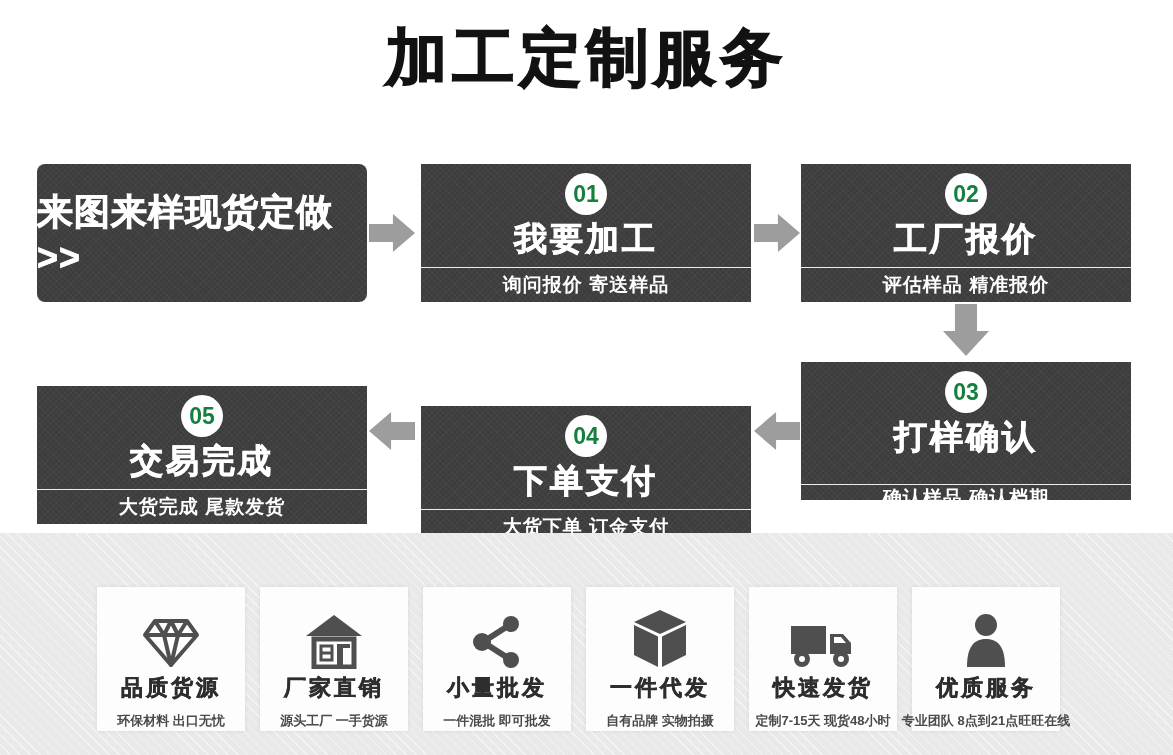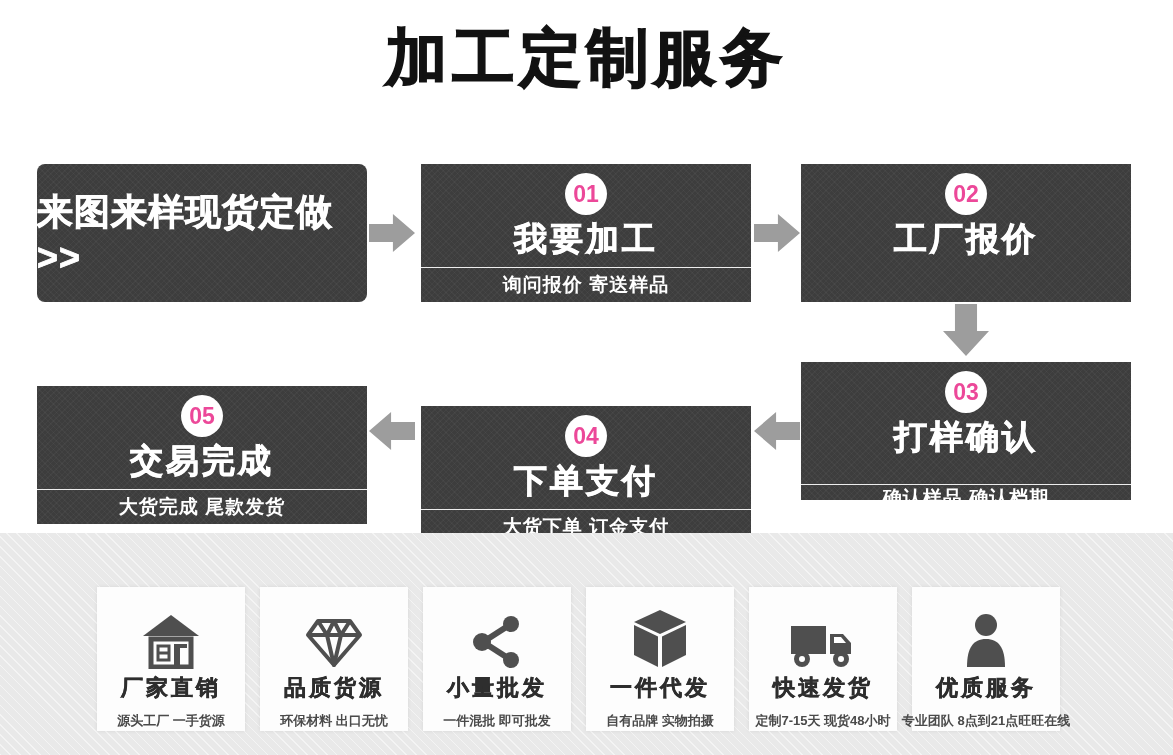--- a/index.html
+++ b/index.html
@@ -27,21 +27,21 @@
       #3d3d3d;
     color:#ffffff;
     display:flex; flex-direction:column;
   }
   .box-main {
     height:103px; display:flex; flex-direction:column;
     align-items:center; justify-content:flex-start;
   }
   .badge {
     margin-top:9px; width:42px; height:42px; border-radius:50%;
-    background:#ffffff; color:#ec4899;
+    background:#ffffff; color:#15803d;
     font-size:23px; font-weight:700; line-height:42px; text-align:center;
   }
   .box-title {
     font-size:33px; font-weight:700; letter-spacing:3px; line-height:1.45;
     -webkit-text-stroke:0.8px #ffffff;
   }
   .box-sub {
     height:35px; border-top:1px solid #ededed;
     display:flex; align-items:center; justify-content:center;
     font-size:19px; font-weight:700; letter-spacing:1px;
@@ -126,20 +126,21 @@
     <div class="box-sub">询问报价 寄送样品</div>
   </div>
 
   <div class="arrow arrow-right" id="arrow-2"></div>
 
   <div class="flow-box" id="box-02">
     <div class="box-main">
       <div class="badge">02</div>
       <div class="box-title">工厂报价</div>
     </div>
+    <div class="box-sub">评估样品 精准报价</div>
   </div>
 
   <div class="arrow arrow-down" id="arrow-3"></div>
 
   <div class="flow-box" id="box-03">
     <div class="box-main">
       <div class="badge">03</div>
       <div class="box-title">打样确认</div>
     </div>
     <div class="box-sub">确认样品 确认档期</div>
@@ -160,49 +161,49 @@
   <div class="flow-box" id="box-05">
     <div class="box-main">
       <div class="badge">05</div>
       <div class="box-title">交易完成</div>
     </div>
     <div class="box-sub">大货完成 尾款发货</div>
   </div>
 
   <div class="band">
     <div class="cards">
+
+      <div class="card">
+        <div class="card-icon">
+          <svg width="58" height="52" viewBox="0 0 58 52">
+            <g fill="none" stroke="#4f4f4f" stroke-width="4" stroke-linejoin="round">
+              <path d="M13,4 L45,4 L55,18 L29,48 L3,18 Z"></path>
+              <path d="M3,18 H55"></path>
+              <path d="M13,4 L22,18 L29,4 L36,18 L45,4"></path>
+              <path d="M22,18 L29,48 L36,18"></path>
+            </g>
+          </svg>
+        </div>
+        <div class="card-title">品质货源</div>
+        <div class="card-sub">环保材料 出口无忧</div>
+      </div>
 
       <div class="card">
         <div class="card-icon">
           <svg width="58" height="54" viewBox="0 0 58 54">
             <polygon points="29,0 57,21 1,21" fill="#4f4f4f"></polygon>
             <path d="M9,24 H49 V52 H9 Z" fill="none" stroke="#4f4f4f" stroke-width="5"></path>
             <rect x="16" y="31" width="11" height="14" fill="none" stroke="#4f4f4f" stroke-width="3"></rect>
             <line x1="16" y1="38" x2="27" y2="38" stroke="#4f4f4f" stroke-width="3"></line>
             <rect x="32" y="29" width="6" height="21" fill="#4f4f4f"></rect>
             <rect x="32" y="29" width="13" height="4" fill="#4f4f4f"></rect>
           </svg>
         </div>
         <div class="card-title">厂家直销</div>
         <div class="card-sub">源头工厂 一手货源</div>
-      </div>
-
-      <div class="card">
-        <div class="card-icon">
-          <svg width="58" height="52" viewBox="0 0 58 52">
-            <g fill="none" stroke="#4f4f4f" stroke-width="4" stroke-linejoin="round">
-              <path d="M13,4 L45,4 L55,18 L29,48 L3,18 Z"></path>
-              <path d="M3,18 H55"></path>
-              <path d="M13,4 L22,18 L29,4 L36,18 L45,4"></path>
-              <path d="M22,18 L29,48 L36,18"></path>
-            </g>
-          </svg>
-        </div>
-        <div class="card-title">品质货源</div>
-        <div class="card-sub">环保材料 出口无忧</div>
       </div>
 
       <div class="card">
         <div class="card-icon">
           <svg width="52" height="54" viewBox="0 0 52 54">
             <line x1="12" y1="27" x2="40" y2="9" stroke="#4f4f4f" stroke-width="6"></line>
             <line x1="12" y1="27" x2="40" y2="45" stroke="#4f4f4f" stroke-width="6"></line>
             <circle cx="40" cy="9" r="8" fill="#4f4f4f"></circle>
             <circle cx="11" cy="27" r="9" fill="#4f4f4f"></circle>
             <circle cx="40" cy="45" r="8" fill="#4f4f4f"></circle>

